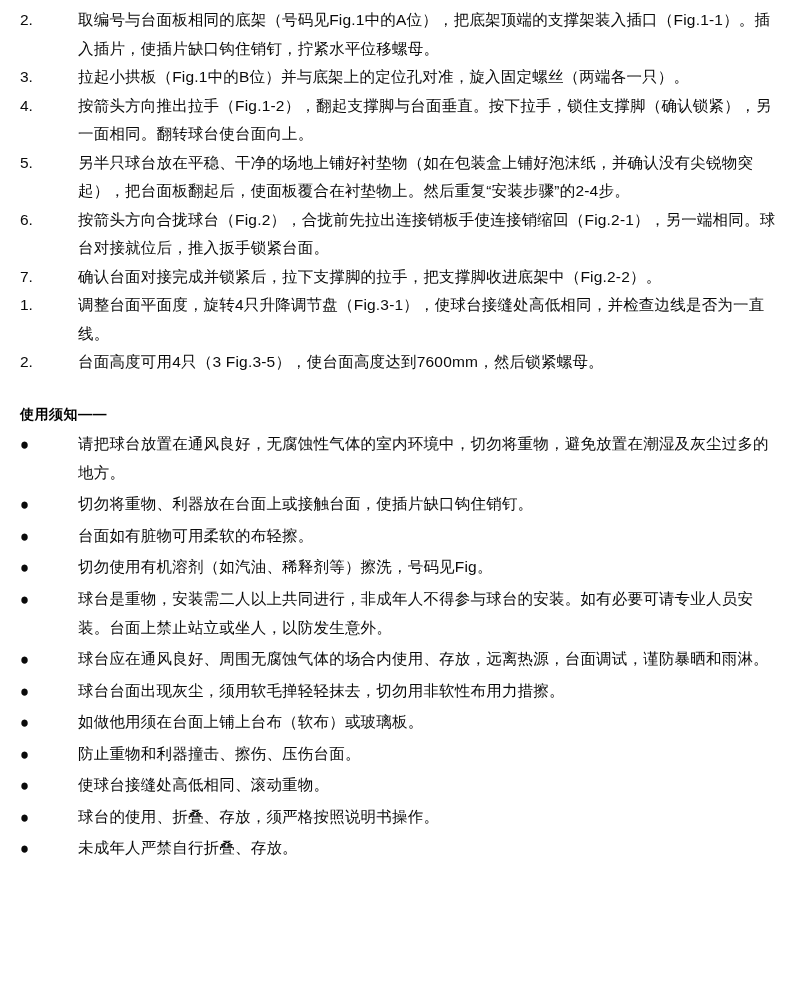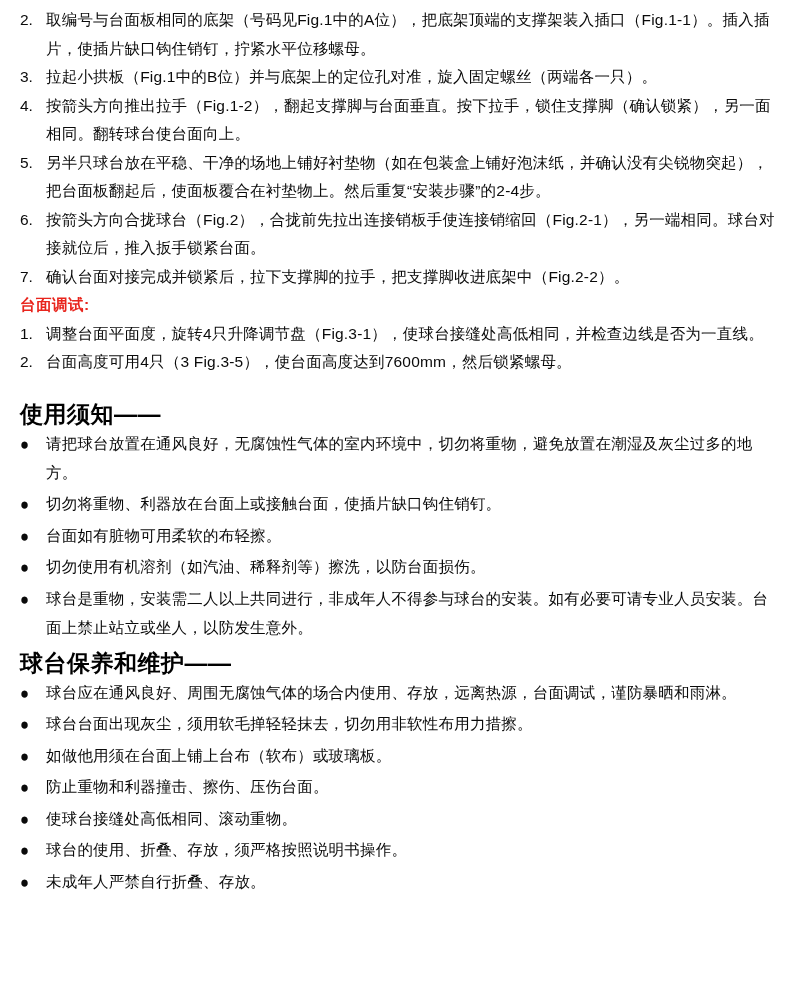--- a/index.html
+++ b/index.html
@@ -24,34 +24,35 @@
     align-items: flex-start;
     line-height: 28.5px;
   }
   .row .marker {
     flex: 0 0 26px;
     width: 26px;
   }
   .row .txt {
     flex: 1 1 auto;
     letter-spacing: 0.2px;
+    margin-left: 32px;
   }
 
   
   .red-heading {
     color: #e8251d;
     font-weight: bold;
     font-size: 15.5px;
     line-height: 28.5px;
     letter-spacing: 0.5px;
   }
 
   
   .sec-heading {
-    font-size: 23px;
+    font-size: 14px;
     font-weight: bold;
     line-height: 30px;
     letter-spacing: 0.5px;
     color: #000000;
   }
   .gap-large { margin-top: 22px; }
   .gap-small { margin-top: 2px; }
   .gap-mid   { margin-top: 6px; }
 
   
@@ -91,21 +92,20 @@
       <span class="marker">6.</span>
       <span class="txt">按箭头方向合拢球台（Fig.2），合拢前先拉出连接销板手使连接销缩回（Fig.2-1），另一端相同。球台对接就位后，推入扳手锁紧台面。</span>
     </div>
     <div class="row">
       <span class="marker">7.</span>
       <span class="txt">确认台面对接完成并锁紧后，拉下支撑脚的拉手，把支撑脚收进底架中（Fig.2-2）。</span>
     </div>
   </div>
 
   <div>
-    <div class="red-heading">台面调试:</div>
     <div class="row">
       <span class="marker">1.</span>
       <span class="txt">调整台面平面度，旋转4只升降调节盘（Fig.3-1），使球台接缝处高低相同，并检查边线是否为一直线。</span>
     </div>
     <div class="row">
       <span class="marker">2.</span>
       <span class="txt">台面高度可用4只（3 Fig.3-5），使台面高度达到7600mm，然后锁紧螺母。</span>
     </div>
   </div>
 
@@ -119,36 +119,35 @@
       <div class="row">
         <span class="marker">●</span>
         <span class="txt">切勿将重物、利器放在台面上或接触台面，使插片缺口钩住销钉。</span>
       </div>
       <div class="row">
         <span class="marker">●</span>
         <span class="txt">台面如有脏物可用柔软的布轻擦。</span>
       </div>
       <div class="row">
         <span class="marker">●</span>
-        <span class="txt">切勿使用有机溶剂（如汽油、稀释剂等）擦洗，以防台面损伤。</span>
+        <span class="txt">切勿使用有机溶剂（如汽油、稀释剂等）擦洗，号码见Fig。</span>
       </div>
     </div>
   </div>
 
   <div>
     <div class="bullets">
       <div class="row">
         <span class="marker">●</span>
         <span class="txt">球台是重物，安装需二人以上共同进行，非成年人不得参与球台的安装。如有必要可请专业人员安装。台面上禁止站立或坐人，以防发生意外。</span>
       </div>
     </div>
   </div>
 
   <div>
-    <div class="sec-heading gap-mid">球台保养和维护——</div>
     <div class="bullets">
       <div class="row">
         <span class="marker">●</span>
         <span class="txt">球台应在通风良好、周围无腐蚀气体的场合内使用、存放，远离热源，台面调试，谨防暴晒和雨淋。</span>
       </div>
       <div class="row">
         <span class="marker">●</span>
         <span class="txt">球台台面出现灰尘，须用软毛掸轻轻抹去，切勿用非软性布用力措擦。</span>
       </div>
       <div class="row">

